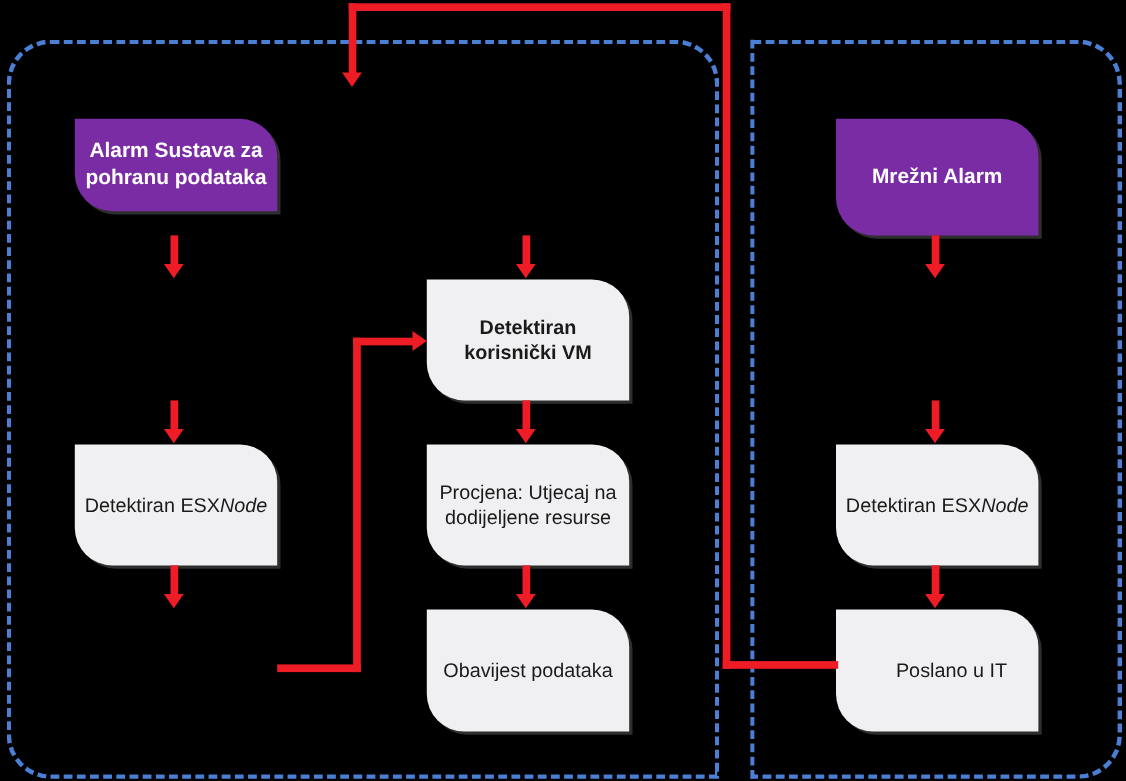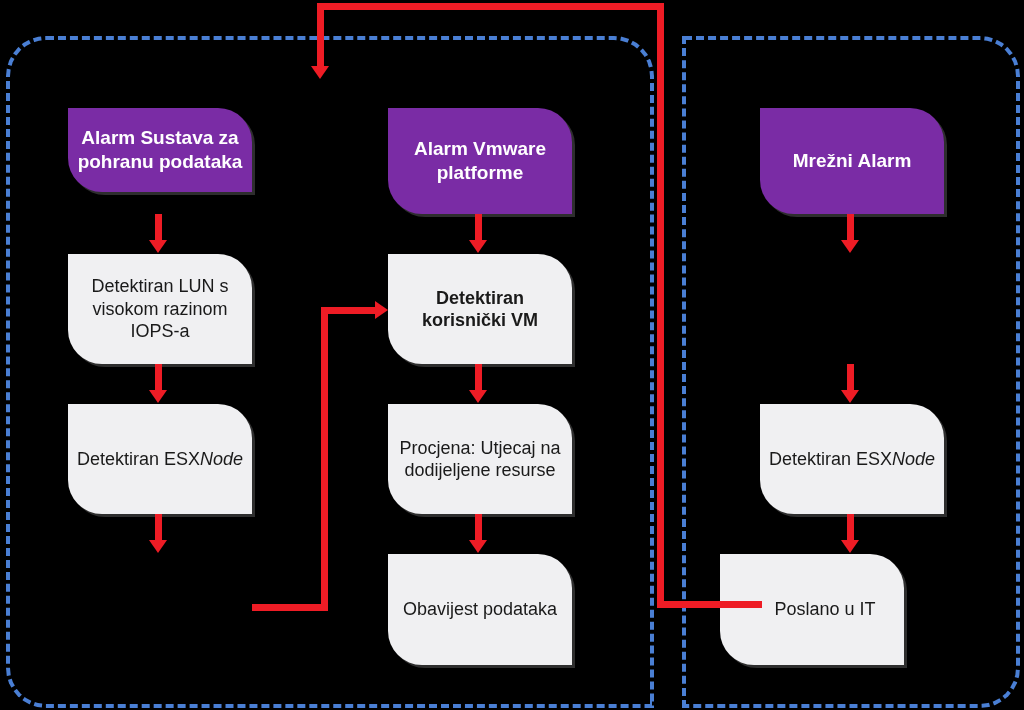--- a/index.html
+++ b/index.html
@@ -96,38 +96,32 @@
   <div class="group" id="group-left"></div>
   <div class="group" id="group-right"></div>
 
   <div class="node header" style="left:68px; top:108px; width:184px; height:84px;">
     <span class="label">Alarm Sustava za pohranu podataka</span>
   </div>
 
   <div class="conn" style="left:155px; top:214px; width:7px; height:32px;"></div>
   <div class="arrowhead down" style="left:149px; top:240px;"></div>
 
-  <div class="node step" style="left:68px; top:254px; width:184px; height:110px;">
-    <span class="label">Detektiran LUN s visokom razinom IOPS-a</span>
-  </div>
 
   <div class="conn" style="left:155px; top:364px; width:7px; height:32px;"></div>
   <div class="arrowhead down" style="left:149px; top:390px;"></div>
 
   <div class="node step" style="left:68px; top:404px; width:184px; height:110px;">
     <span class="label"><span>Detektiran ESX</span><span class="it">Node</span></span>
   </div>
 
   <div class="conn" style="left:155px; top:514px; width:7px; height:32px;"></div>
   <div class="arrowhead down" style="left:149px; top:540px;"></div>
 
 
-  <div class="node header" style="left:388px; top:108px; width:184px; height:106px;">
-    <span class="label">Alarm Vmware platforme</span>
-  </div>
 
   <div class="conn" style="left:475px; top:214px; width:7px; height:32px;"></div>
   <div class="arrowhead down" style="left:469px; top:240px;"></div>
 
   <div class="node step" style="left:388px; top:254px; width:184px; height:110px;font-weight:bold;">
     <span class="label">Detektiran korisnički VM</span>
   </div>
 
   <div class="conn" style="left:475px; top:364px; width:7px; height:32px;"></div>
   <div class="arrowhead down" style="left:469px; top:390px;"></div>
@@ -159,21 +153,21 @@
   <div class="conn" style="left:847px; top:364px; width:7px; height:32px;"></div>
   <div class="arrowhead down" style="left:841px; top:390px;"></div>
 
   <div class="node step" style="left:760px; top:404px; width:184px; height:110px;">
     <span class="label"><span>Detektiran ESX</span><span class="it">Node</span></span>
   </div>
 
   <div class="conn" style="left:847px; top:514px; width:7px; height:32px;"></div>
   <div class="arrowhead down" style="left:841px; top:540px;"></div>
 
-  <div class="node step" style="left:720px; top:554px; width:184px; height:111px;padding-left:26px;">
+  <div class="node step" style="left:760px; top:554px; width:184px; height:111px;padding-left:26px;">
     <span class="label">Poslano u IT</span>
   </div>
 
   <div class="conn" style="left:657px; top:601px; width:105px; height:7px;"></div>
   <div class="conn" style="left:657px; top:3px; width:7px; height:605px;"></div>
   <div class="conn" style="left:317px; top:3px; width:347px; height:7px;"></div>
   <div class="conn" style="left:317px; top:3px; width:7px; height:68px;"></div>
   <div class="arrowhead down" style="left:311px; top:66px;"></div>
 
 </div>

